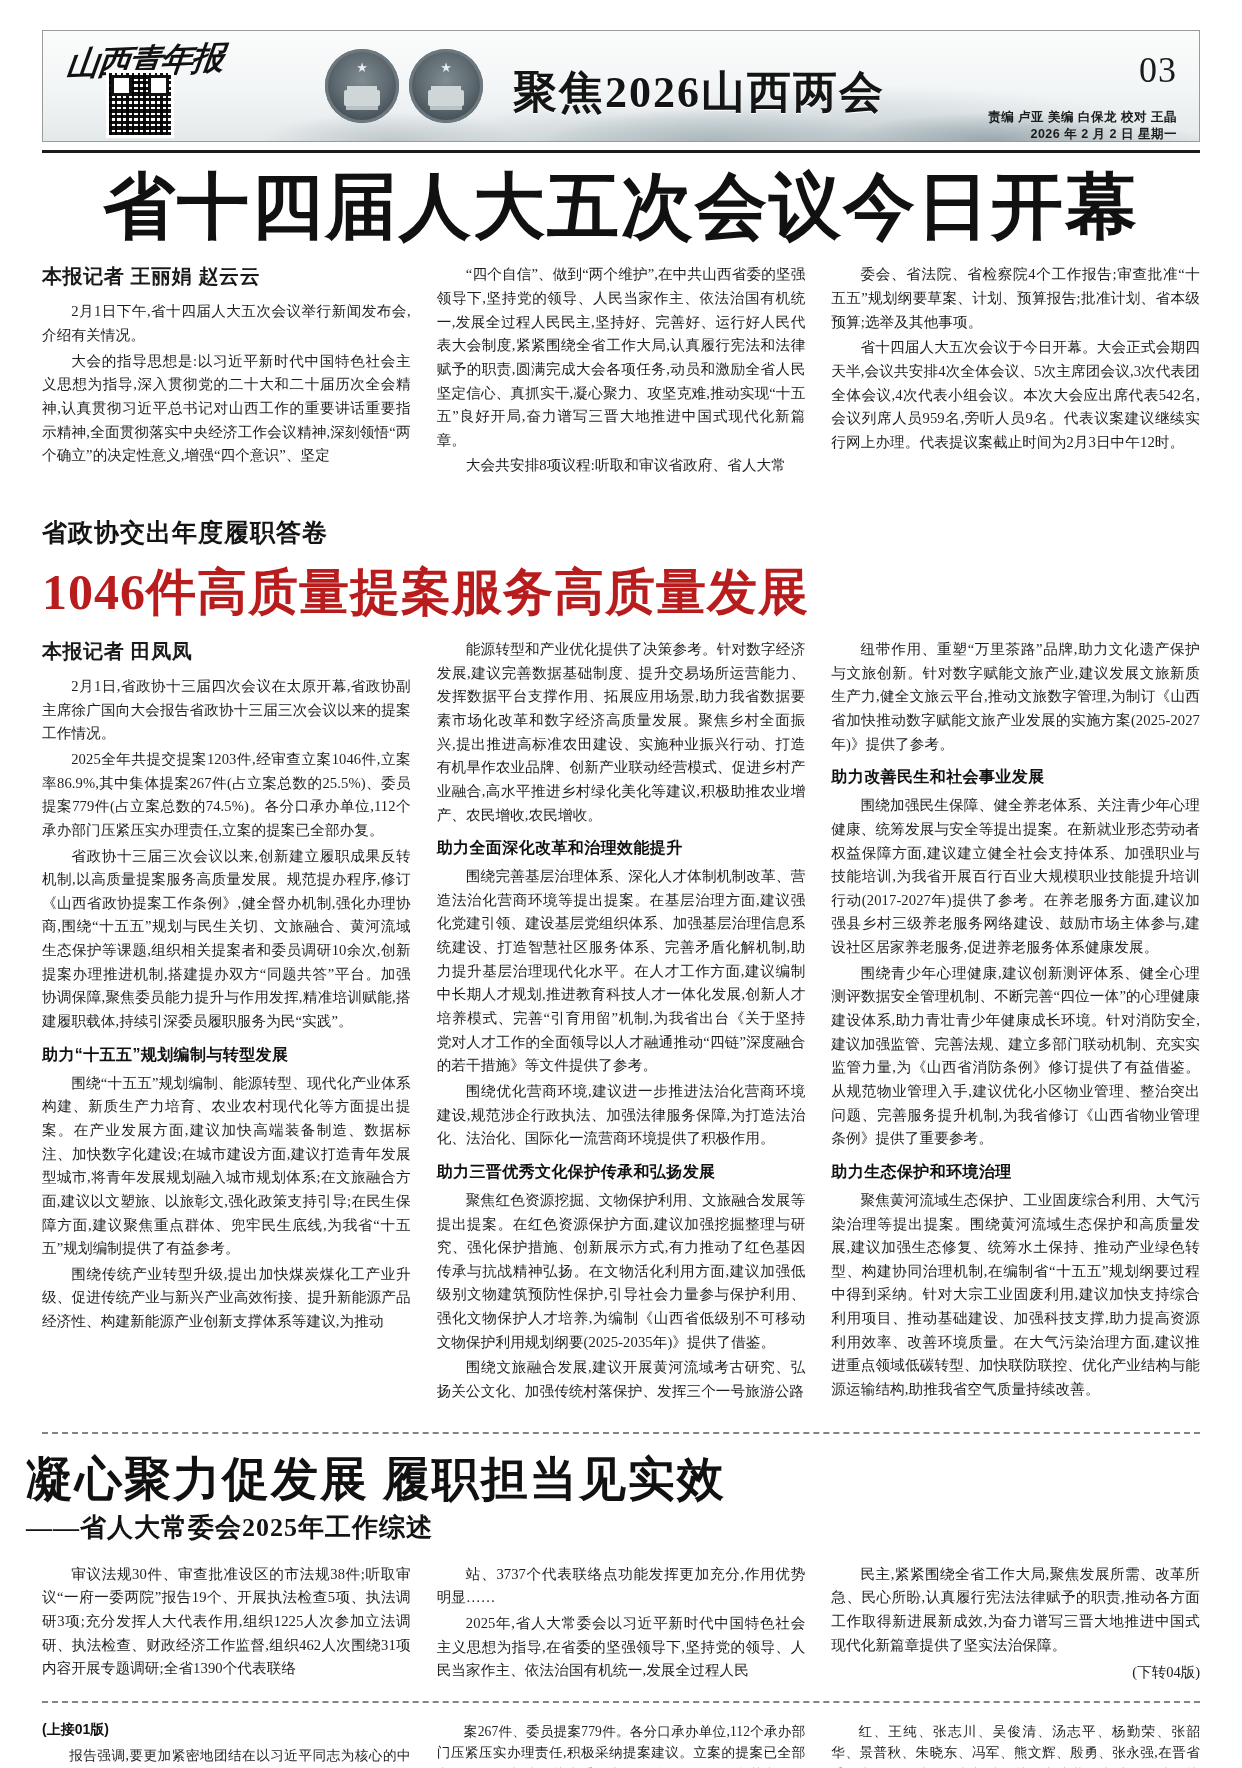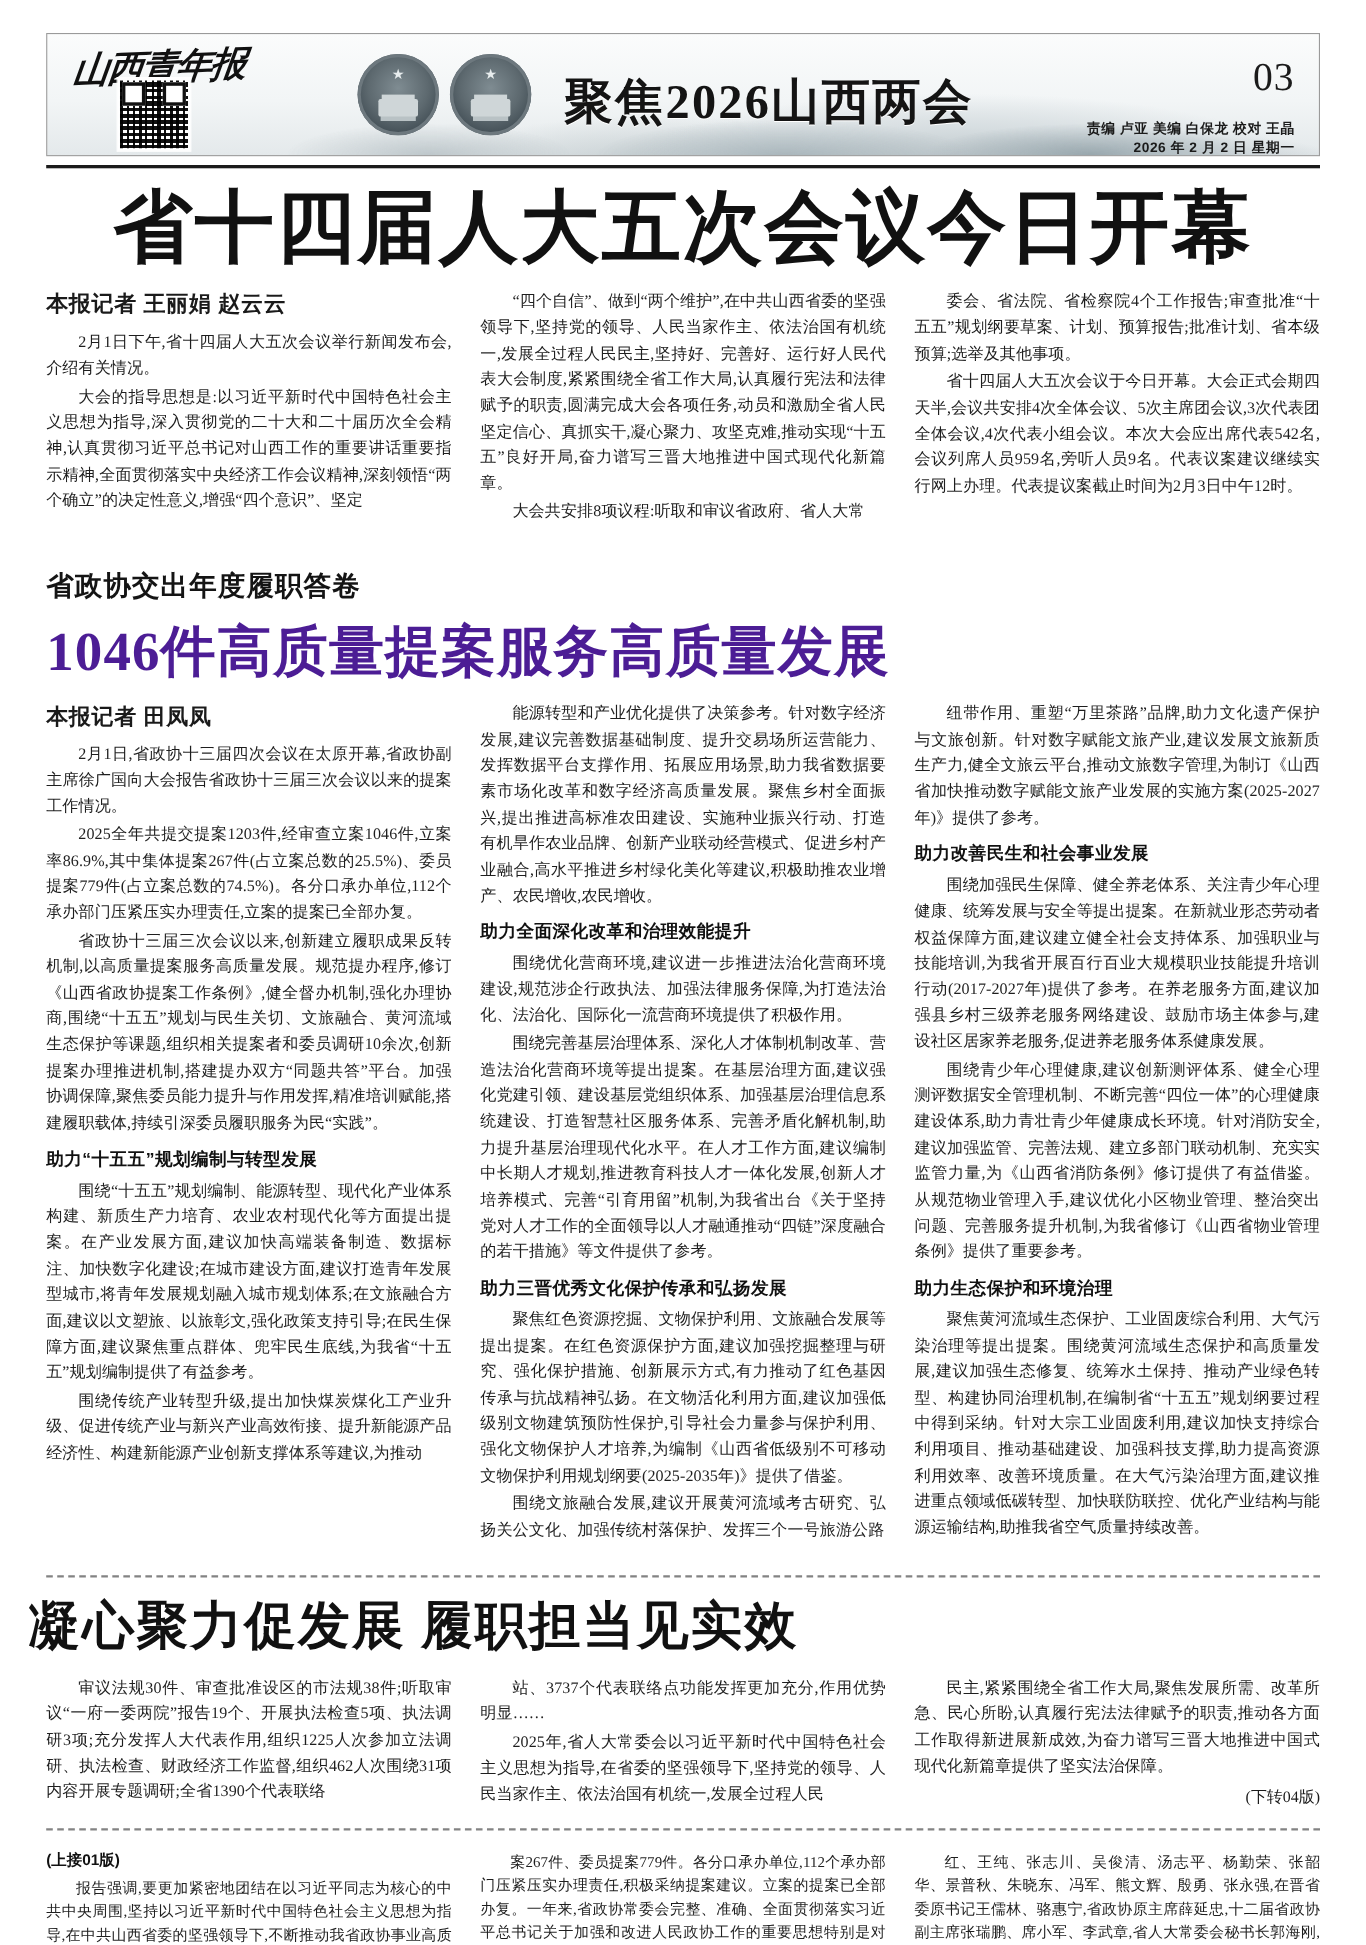--- a/index.html
+++ b/index.html
@@ -76,21 +76,21 @@
   .byline{font-family:"Liberation Sans",sans-serif;font-weight:bold;font-size:20px;color:#1a1a1a;margin-bottom:10px;letter-spacing:.6px;}
   p.body{
     margin:0 0 2px 0;text-indent:2em;text-align:justify;
     font-family:"Liberation Serif","DejaVu Serif",serif;
     font-size:14.6px;line-height:1.62;color:#1e1e1e;letter-spacing:.1px;
   }
 
   
   .a2-head{margin:36px 42px 0 42px;}
   .kicker{font-family:"Liberation Serif",serif;font-weight:bold;font-size:25px;color:#141414;letter-spacing:1px;margin-bottom:15px;}
-  .a2-head h2{margin:0;font-family:"Liberation Serif",serif;font-weight:bold;font-size:50px;line-height:1.12;letter-spacing:1px;color:#4c1d95;}
+  .a2-head h2{margin:0;font-family:"Liberation Serif",serif;font-weight:bold;font-size:50px;line-height:1.12;letter-spacing:1px;color:#b91c1c;}
   .subhead{
     font-family:"Liberation Sans",sans-serif;font-weight:bold;
     font-size:16px;line-height:1.5;color:#111;margin:9px 0 5px 0;letter-spacing:.4px;
   }
 
   
   .rule-dash{margin:26px 42px 0 42px;border-top:2px dashed #5a5a5a;opacity:.75;}
   .a3-head{margin:18px 42px 0 26px;}
   .a3-head h2{margin:0;font-family:"Liberation Serif",serif;font-weight:bold;font-size:47px;line-height:1.15;letter-spacing:2px;color:#111;}
   .a3-sub{font-family:"Liberation Serif",serif;font-weight:bold;font-size:26px;color:#141414;margin-top:4px;letter-spacing:1px;}
@@ -165,41 +165,42 @@
       <p class="body">2025全年共提交提案1203件,经审查立案1046件,立案率86.9%,其中集体提案267件(占立案总数的25.5%)、委员提案779件(占立案总数的74.5%)。各分口承办单位,112个承办部门压紧压实办理责任,立案的提案已全部办复。</p>
       <p class="body">省政协十三届三次会议以来,创新建立履职成果反转机制,以高质量提案服务高质量发展。规范提办程序,修订《山西省政协提案工作条例》,健全督办机制,强化办理协商,围绕“十五五”规划与民生关切、文旅融合、黄河流域生态保护等课题,组织相关提案者和委员调研10余次,创新提案办理推进机制,搭建提办双方“同题共答”平台。加强协调保障,聚焦委员能力提升与作用发挥,精准培训赋能,搭建履职载体,持续引深委员履职服务为民“实践”。</p>
       <div class="subhead">助力“十五五”规划编制与转型发展</div>
       <p class="body">围绕“十五五”规划编制、能源转型、现代化产业体系构建、新质生产力培育、农业农村现代化等方面提出提案。在产业发展方面,建议加快高端装备制造、数据标注、加快数字化建设;在城市建设方面,建议打造青年发展型城市,将青年发展规划融入城市规划体系;在文旅融合方面,建议以文塑旅、以旅彰文,强化政策支持引导;在民生保障方面,建议聚焦重点群体、兜牢民生底线,为我省“十五五”规划编制提供了有益参考。</p>
       <p class="body">围绕传统产业转型升级,提出加快煤炭煤化工产业升级、促进传统产业与新兴产业高效衔接、提升新能源产品经济性、构建新能源产业创新支撑体系等建议,为推动</p>
     </div>
 
     <div class="col">
       <p class="body">能源转型和产业优化提供了决策参考。针对数字经济发展,建议完善数据基础制度、提升交易场所运营能力、发挥数据平台支撑作用、拓展应用场景,助力我省数据要素市场化改革和数字经济高质量发展。聚焦乡村全面振兴,提出推进高标准农田建设、实施种业振兴行动、打造有机旱作农业品牌、创新产业联动经营模式、促进乡村产业融合,高水平推进乡村绿化美化等建议,积极助推农业增产、农民增收,农民增收。</p>
       <div class="subhead">助力全面深化改革和治理效能提升</div>
+      <p class="body">围绕完善基层治理体系、深化人才体制机制改革、营造法治化营商环境等提出提案。在基层治理方面,建议强化党建引领、建设基层党组织体系、加强基层治理信息系统建设、打造智慧社区服务体系、完善矛盾化解机制,助力提升基层治理现代化水平。在人才工作方面,建议编制中长期人才规划,推进教育科技人才一体化发展,创新人才培养模式、完善“引育用留”机制,为我省出台《关于坚持党对人才工作的全面领导以人才融通推动“四链”深度融合的若干措施》等文件提供了参考。</p>
       <p class="body">围绕优化营商环境,建议进一步推进法治化营商环境建设,规范涉企行政执法、加强法律服务保障,为打造法治化、法治化、国际化一流营商环境提供了积极作用。</p>
-      <p class="body">围绕完善基层治理体系、深化人才体制机制改革、营造法治化营商环境等提出提案。在基层治理方面,建议强化党建引领、建设基层党组织体系、加强基层治理信息系统建设、打造智慧社区服务体系、完善矛盾化解机制,助力提升基层治理现代化水平。在人才工作方面,建议编制中长期人才规划,推进教育科技人才一体化发展,创新人才培养模式、完善“引育用留”机制,为我省出台《关于坚持党对人才工作的全面领导以人才融通推动“四链”深度融合的若干措施》等文件提供了参考。</p>
       <div class="subhead">助力三晋优秀文化保护传承和弘扬发展</div>
       <p class="body">聚焦红色资源挖掘、文物保护利用、文旅融合发展等提出提案。在红色资源保护方面,建议加强挖掘整理与研究、强化保护措施、创新展示方式,有力推动了红色基因传承与抗战精神弘扬。在文物活化利用方面,建议加强低级别文物建筑预防性保护,引导社会力量参与保护利用、强化文物保护人才培养,为编制《山西省低级别不可移动文物保护利用规划纲要(2025-2035年)》提供了借鉴。</p>
       <p class="body">围绕文旅融合发展,建议开展黄河流域考古研究、弘扬关公文化、加强传统村落保护、发挥三个一号旅游公路</p>
     </div>
 
     <div class="col">
       <p class="body">纽带作用、重塑“万里茶路”品牌,助力文化遗产保护与文旅创新。针对数字赋能文旅产业,建议发展文旅新质生产力,健全文旅云平台,推动文旅数字管理,为制订《山西省加快推动数字赋能文旅产业发展的实施方案(2025-2027年)》提供了参考。</p>
       <div class="subhead">助力改善民生和社会事业发展</div>
       <p class="body">围绕加强民生保障、健全养老体系、关注青少年心理健康、统筹发展与安全等提出提案。在新就业形态劳动者权益保障方面,建议建立健全社会支持体系、加强职业与技能培训,为我省开展百行百业大规模职业技能提升培训行动(2017-2027年)提供了参考。在养老服务方面,建议加强县乡村三级养老服务网络建设、鼓励市场主体参与,建设社区居家养老服务,促进养老服务体系健康发展。</p>
       <p class="body">围绕青少年心理健康,建议创新测评体系、健全心理测评数据安全管理机制、不断完善“四位一体”的心理健康建设体系,助力青壮青少年健康成长环境。针对消防安全,建议加强监管、完善法规、建立多部门联动机制、充实实监管力量,为《山西省消防条例》修订提供了有益借鉴。从规范物业管理入手,建议优化小区物业管理、整治突出问题、完善服务提升机制,为我省修订《山西省物业管理条例》提供了重要参考。</p>
       <div class="subhead">助力生态保护和环境治理</div>
       <p class="body">聚焦黄河流域生态保护、工业固废综合利用、大气污染治理等提出提案。围绕黄河流域生态保护和高质量发展,建议加强生态修复、统筹水土保持、推动产业绿色转型、构建协同治理机制,在编制省“十五五”规划纲要过程中得到采纳。针对大宗工业固废利用,建议加快支持综合利用项目、推动基础建设、加强科技支撑,助力提高资源利用效率、改善环境质量。在大气污染治理方面,建议推进重点领域低碳转型、加快联防联控、优化产业结构与能源运输结构,助推我省空气质量持续改善。</p>
     </div>
   </div>
 
   <div class="rule-dash"></div>
 
   <div class="a3-head">
     <h2>凝心聚力促发展  履职担当见实效</h2>
+    <div class="a3-sub">——省人大常委会2025年工作综述</div>
   </div>
 
   <div class="cols3">
     <div class="col">
       <p class="body">审议法规30件、审查批准设区的市法规38件;听取审议“一府一委两院”报告19个、开展执法检查5项、执法调研3项;充分发挥人大代表作用,组织1225人次参加立法调研、执法检查、财政经济工作监督,组织462人次围绕31项内容开展专题调研;全省1390个代表联络</p>
     </div>
     <div class="col">
       <p class="body">站、3737个代表联络点功能发挥更加充分,作用优势明显……</p>
       <p class="body">2025年,省人大常委会以习近平新时代中国特色社会主义思想为指导,在省委的坚强领导下,坚持党的领导、人民当家作主、依法治国有机统一,发展全过程人民</p>
     </div>

